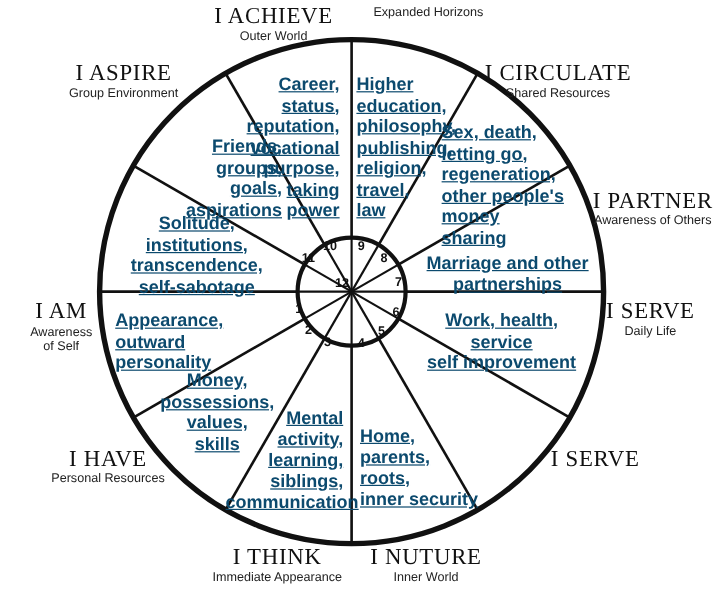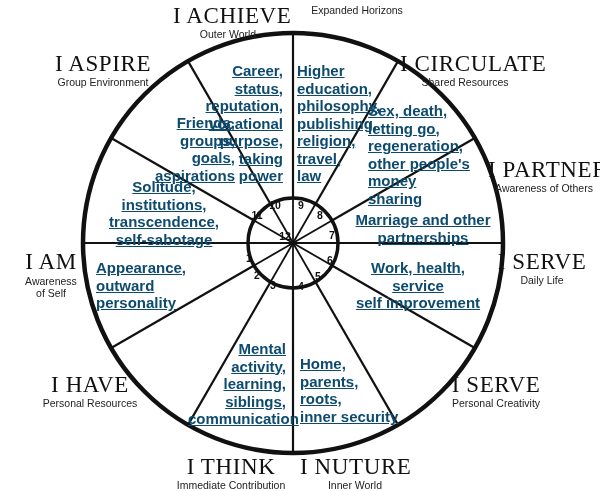--- a/index.html
+++ b/index.html
@@ -29,21 +29,21 @@
   
   .house-label {
     position: absolute;
     text-align: center;
     line-height: 1.05;
     white-space: nowrap;
   }
   .house-label .hl-title {
     display: block;
     font-family: "Liberation Serif", serif;
-    font-size: 23px;
+    font-size: 19px;
     font-weight: 400;
     letter-spacing: 0.6px;
     color: #111111;
   }
   .house-label .hl-sub {
     display: block;
     font-family: "Liberation Sans", sans-serif;
     font-size: 10.5px;
     font-weight: 400;
     color: #222222;
@@ -167,26 +167,25 @@
     <span class="hl-sub">Daily Life</span>
   </div>
 
   <div class="house-label" style="left:28px; top:373px; width:124px;">
     <span class="hl-title">I HAVE</span>
     <span class="hl-sub">Personal Resources</span>
   </div>
 
   <div class="house-label" style="left:434px; top:373px; width:124px;">
     <span class="hl-title">I SERVE</span>
-    <span class="hl-sub">Personal Creativity</span>
   </div>
 
   <div class="house-label" style="left:166px; top:455px; width:130px;">
     <span class="hl-title">I THINK</span>
-    <span class="hl-sub">Immediate Contribution</span>
+    <span class="hl-sub">Immediate Appearance</span>
   </div>
 
   <div class="house-label" style="left:300px; top:455px; width:110px;">
     <span class="hl-title">I NUTURE</span>
     <span class="hl-sub">Inner World</span>
   </div>
 
   <div class="wedge-text ta-right" style="left:185px; top:62px; width:98px;">Career, status,
 reputation,
 vocational
@@ -221,20 +220,24 @@
 institutions,
 transcendence,
 self-sabotage</div>
 
   <div class="wedge-text ta-left" style="left:96px; top:259px; width:145px;">Appearance, outward
 personality</div>
 
   <div class="wedge-text ta-center" style="left:344px; top:259px; width:148px;">Work, health, service
 self improvement</div>
 
+  <div class="wedge-text ta-center" style="left:127px; top:309px; width:108px;">Money,
+possessions,
+values,
+skills</div>
 
 
   <div class="wedge-text ta-right" style="left:188px; top:340px; width:98px;">Mental
 activity,
 learning,
 siblings,
 communication</div>
 
   <div class="wedge-text ta-left" style="left:300px; top:355px; width:104px;">Home,
 parents,

